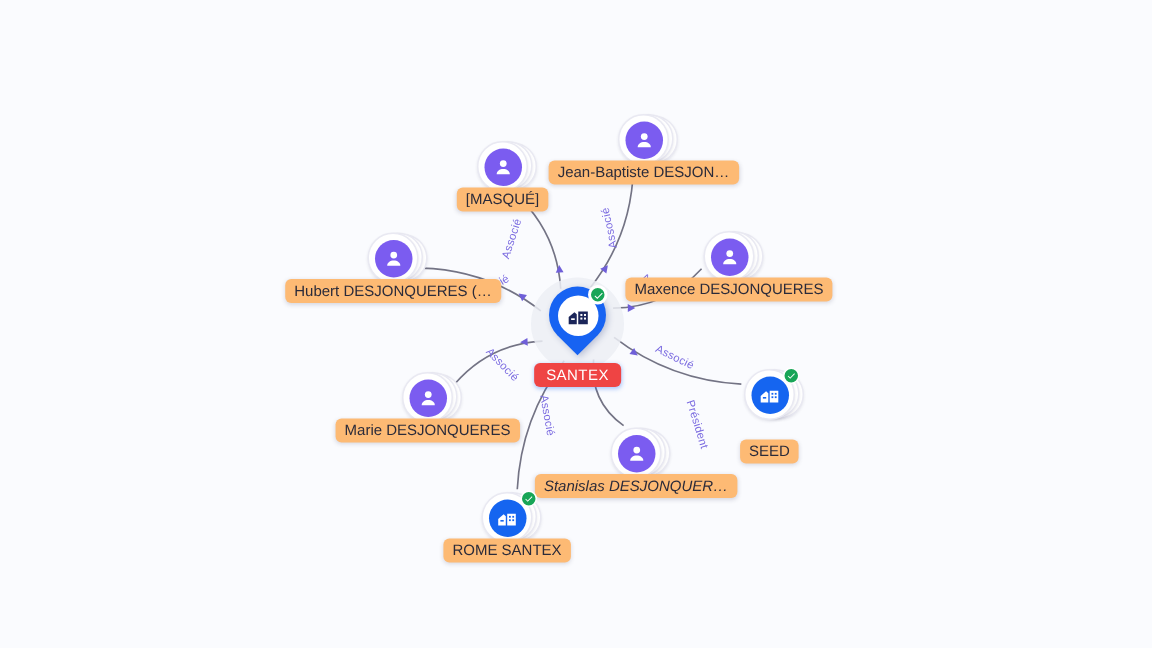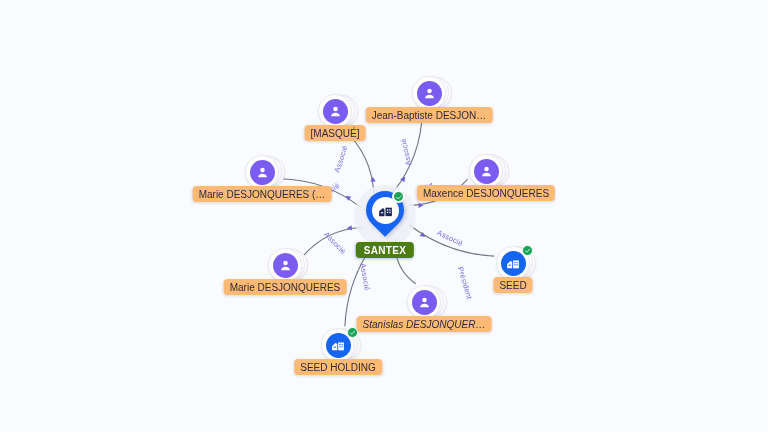--- a/index.html
+++ b/index.html
@@ -138,26 +138,26 @@
     background: #18a557;
     border: 2px solid #ffffff;
     display: flex; align-items: center; justify-content: center;
   }
   .center-badge svg { width: 8px; height: 8px; display: block; }
   #center-label {
     position: absolute;
     left: 50%;
     top: 26px;
     transform: translateX(-50%);
-    background: #4d7c0f;
+    background: #ef4444;
     color: #ffffff;
     border-radius: 4px;
     padding: 2.5px 8px;
     font-size: 10px;
-    font-weight: bold;
+    font-weight: normal;
     white-space: nowrap;
     box-shadow: 0 1px 3px rgba(23,99,242,.35);
     letter-spacing: .3px;
     font-family: "Liberation Sans", sans-serif;
   }
 </style>
 </head>
 <body>
 
 <div id="graph-canvas">
@@ -226,21 +226,21 @@
           <div class="stack-card s3"></div>
           <div class="stack-card s2"></div>
           <div class="stack-card s1"></div>
           <div class="avatar-circle">
             <svg viewBox="0 0 24 24" aria-hidden="true">
               <circle cx="12" cy="8" r="3.6" fill="#ffffff"></circle>
               <path fill="#ffffff" d="M5 19.4c0-3.5 3.1-5.6 7-5.6s7 2.1 7 5.6z"></path>
             </svg>
           </div>
         </div>
-        <div class="node-label" style="top: 14px;">Marie DESJONQUERES (…</div>
+        <div class="node-label" style="top: 14px;">Hubert DESJONQUERES (…</div>
       </div>
       <div class="node" style="left: 486px; top: 171px;">
         <div class="node-stack">
           <div class="stack-card s3"></div>
           <div class="stack-card s2"></div>
           <div class="stack-card s1"></div>
           <div class="avatar-circle">
             <svg viewBox="0 0 24 24" aria-hidden="true">
               <circle cx="12" cy="8" r="3.6" fill="#ffffff"></circle>
               <path fill="#ffffff" d="M5 19.4c0-3.5 3.1-5.6 7-5.6s7 2.1 7 5.6z"></path>
@@ -292,21 +292,21 @@
               <rect x="17.3" y="13.8" width="1.8" height="1.8" fill="#1565f0"></rect>
               <rect x="5.4" y="14.5" width="3.3" height="1.6" fill="#1565f0"></rect>
             </svg>
           </div>
           <div class="verified-badge">
             <svg viewBox="0 0 24 24" aria-hidden="true">
               <path fill="#ffffff" d="M9.6 16.2 5.4 12l-1.4 1.4 5.6 5.6L20.4 7.8 19 6.4z"></path>
             </svg>
           </div>
         </div>
-        <div class="node-label" style="top: 14px;">SEED</div>
+        <div class="node-label" style="top: 30px;">SEED</div>
       </div>
       <div class="node" style="left: 338px; top: 345px;">
         <div class="node-stack">
           <div class="stack-card s3"></div>
           <div class="stack-card s2"></div>
           <div class="stack-card s1"></div>
           <div class="company-circle">
             <svg viewBox="0 0 24 24" aria-hidden="true">
               <path fill="#ffffff" d="M3.2 13.4 8.6 8.8l2.2 1.9V20H3.2z"></path>
               <path fill="#ffffff" d="M12.2 8.2h8.6V20h-8.6z"></path>
@@ -316,21 +316,21 @@
               <rect x="17.3" y="13.8" width="1.8" height="1.8" fill="#1565f0"></rect>
               <rect x="5.4" y="14.5" width="3.3" height="1.6" fill="#1565f0"></rect>
             </svg>
           </div>
           <div class="verified-badge">
             <svg viewBox="0 0 24 24" aria-hidden="true">
               <path fill="#ffffff" d="M9.6 16.2 5.4 12l-1.4 1.4 5.6 5.6L20.4 7.8 19 6.4z"></path>
             </svg>
           </div>
         </div>
-        <div class="node-label" style="top: 14px;">SEED HOLDING</div>
+        <div class="node-label" style="top: 14px;">ROME SANTEX</div>
       </div>
     </div>
 
   <div id="center-node" style="left: 385px; top: 216px;">
     <div class="center-halo"></div>
     <div class="pin-wrap">
       <div class="pin-body"></div>
       <div class="pin-inner">
         <svg viewBox="0 0 24 24" aria-hidden="true">
           <path fill="#1b2559" d="M3 13.2 8.4 8.6l2.2 1.9V20H3z"></path>

